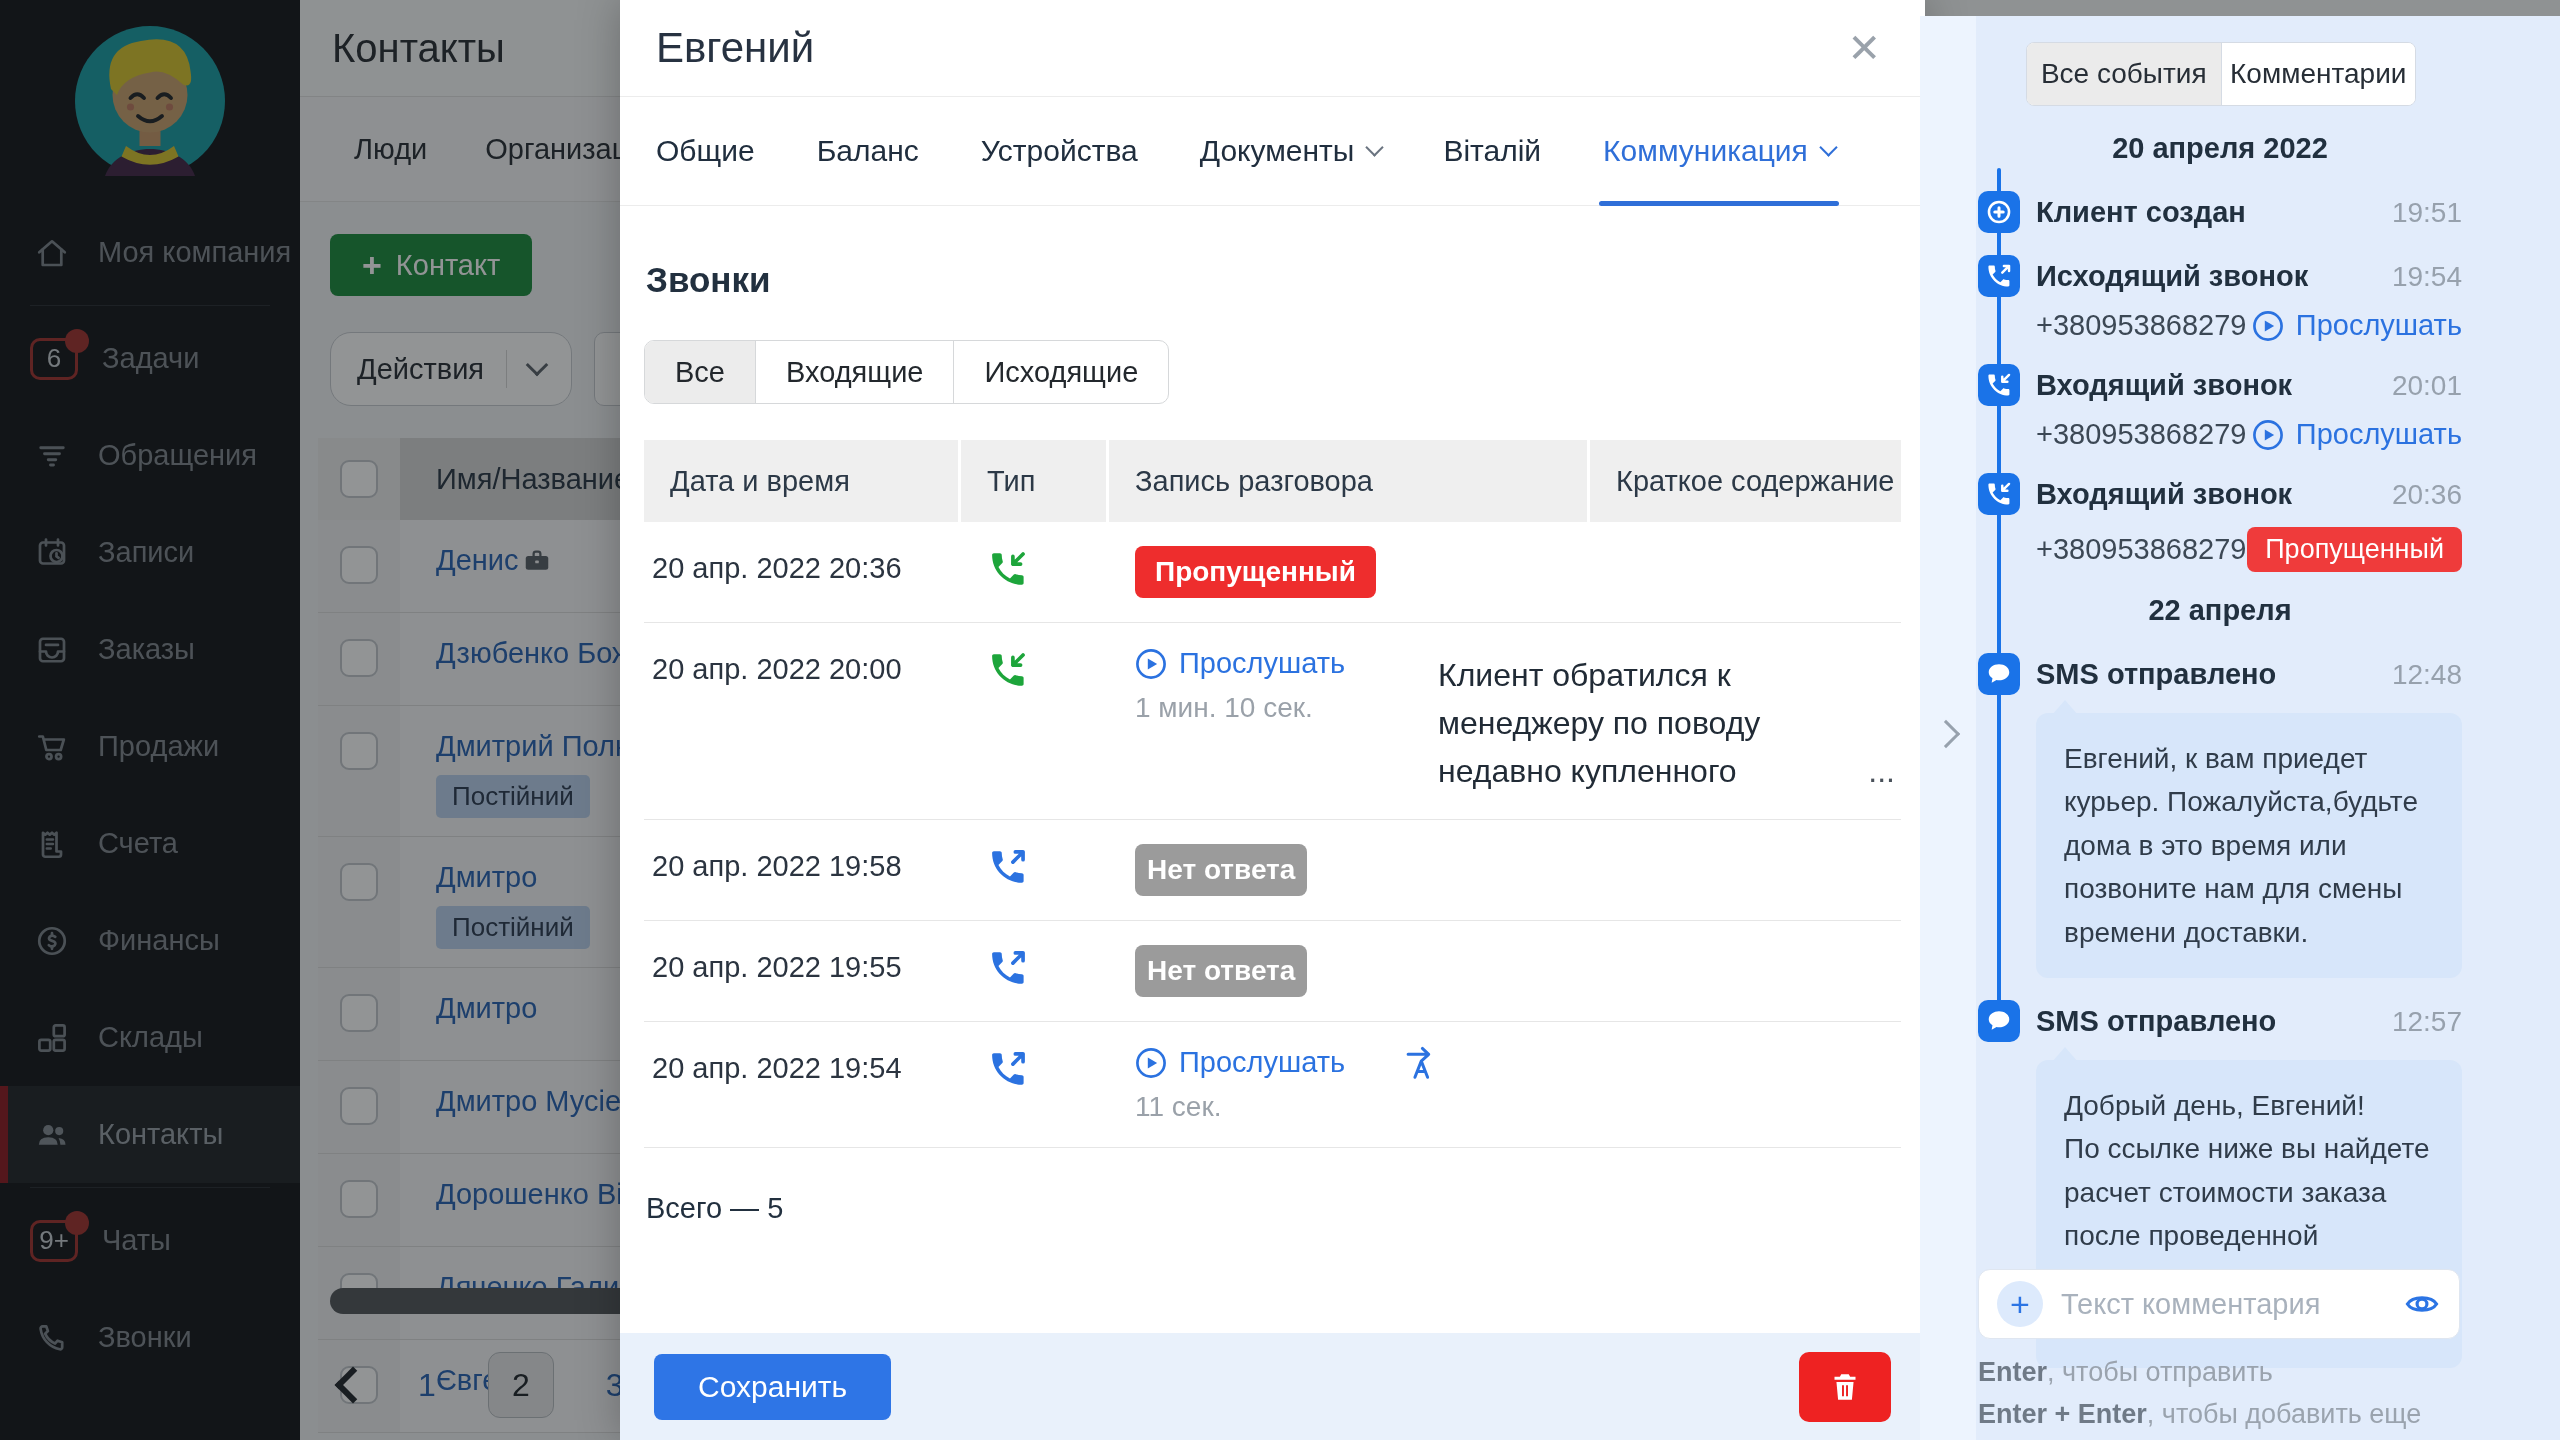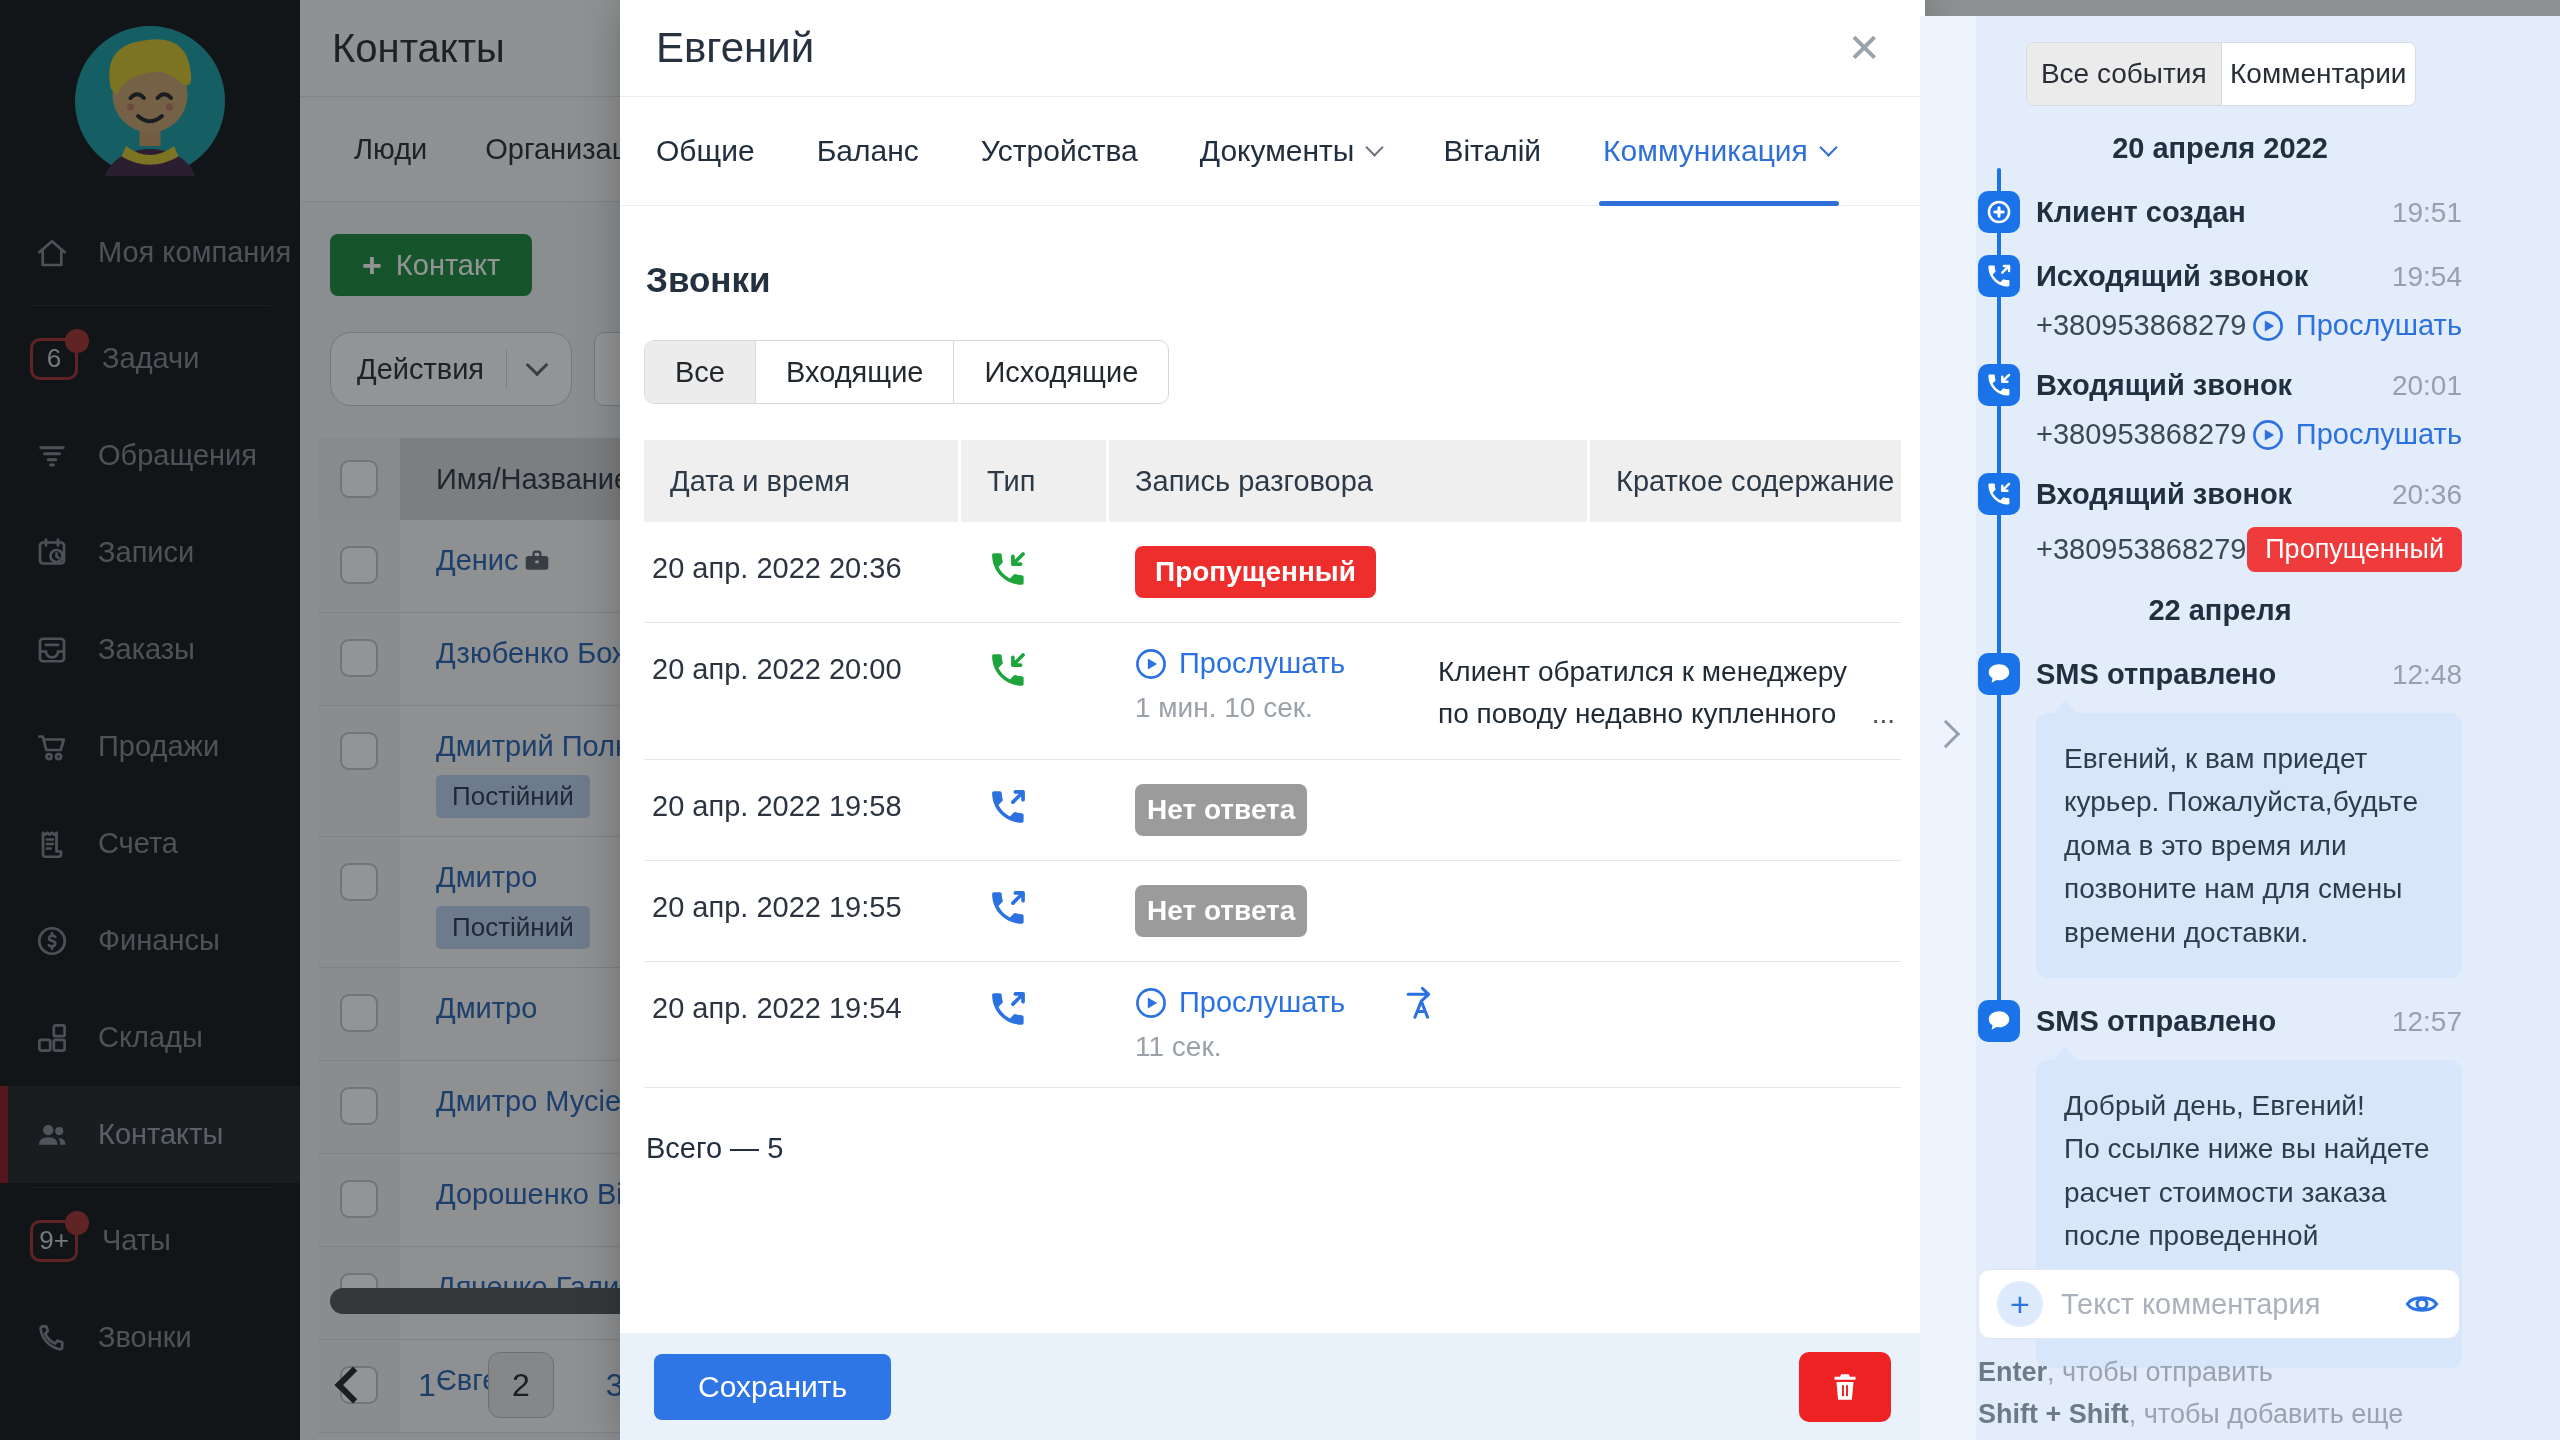--- a/index.html
+++ b/index.html
@@ -69,21 +69,21 @@
   .ct-head{margin-top:36px;display:grid;grid-template-columns:314px 145px 478px 1fr;column-gap:3px;}
   .ct-head .hcell{background:#efefef;height:82px;display:flex;align-items:center;padding-left:26px;font-size:29px;color:#2c3947;box-sizing:border-box;}
   .ct-row{display:grid;grid-template-columns:314px 145px 300px 1fr;column-gap:3px;border-bottom:1px solid #e6e6e6;padding:24px 0;}
   .c-date{font-size:29px;color:#2b3440;padding-left:8px;padding-top:6px;}
   .c-type{padding-left:26px;padding-top:2px;}
   .c-rec{padding-left:26px;display:flex;align-items:flex-start;}
   .badge-missed{display:inline-block;background:#ee2d2d;color:#fff;font-size:28px;font-weight:700;padding:10px 20px;border-radius:8px;}
   .badge-noanswer{display:inline-block;background:#9b9b9b;color:#fff;font-size:28px;font-weight:700;padding:10px 12px;border-radius:8px;}
   .listen{display:flex;align-items:center;gap:12px;color:#2b72e0;font-size:29px;cursor:pointer;}
   .duration{margin-top:12px;color:#9aa1a9;font-size:28px;}
-  .c-sum{padding:4px 6px 0 26px;font-size:28px;line-height:1.5;color:#212b36;display:flex;}
+  .c-sum{padding:4px 6px 0 26px;font-size:32px;line-height:1.5;color:#212b36;display:flex;}
   .sum-text{max-width:440px;}
   .sum-more{margin-left:auto;align-self:flex-end;color:#49515a;}
   .translate-ic{margin-left:56px;margin-top:-2px;cursor:pointer;}
   .total{margin-top:44px;font-size:29px;color:#22303f;padding-left:2px;}
   .modal-footer{height:107px;flex:none;background:#e9f1fb;display:flex;align-items:center;padding:0 34px;}
   .btn-save{height:66px;padding:0 44px;background:#2e75e6;border-radius:8px;color:#fff;font-size:30px;display:flex;align-items:center;cursor:pointer;}
   .btn-del{margin-left:auto;width:92px;height:70px;background:#ee2222;border-radius:10px;display:flex;align-items:center;justify-content:center;cursor:pointer;}
 
   
   .panel{position:absolute;left:1920px;top:16px;width:640px;height:1440px;background:#e2ecfb;z-index:10;}
@@ -644,18 +644,18 @@
         <input class="comment-input" type="text" placeholder="Текст комментария" style="">
         <span class="eye-btn">
           <svg width="38" height="38" viewBox="0 0 24 24" fill="none" stroke="#2b74e4" stroke-width="2">
               <path d="M2.8 12 C6 6.8 18 6.8 21.2 12 C18 17.2 6 17.2 2.8 12 Z"></path>
               <circle cx="12" cy="12" r="3.1"></circle>
             </svg>
         </span>
       </div>
       <div class="hints">
         <div><b>Enter</b><span>, чтобы отправить</span></div>
-        <div><b>Shift + Shift</b><span>, чтобы добавить еще одну строку</span></div>
+        <div><b>Enter + Enter</b><span>, чтобы добавить еще одну строку</span></div>
       </div>
     </div>
   </aside>
 
 </div>
 
 </body></html>

